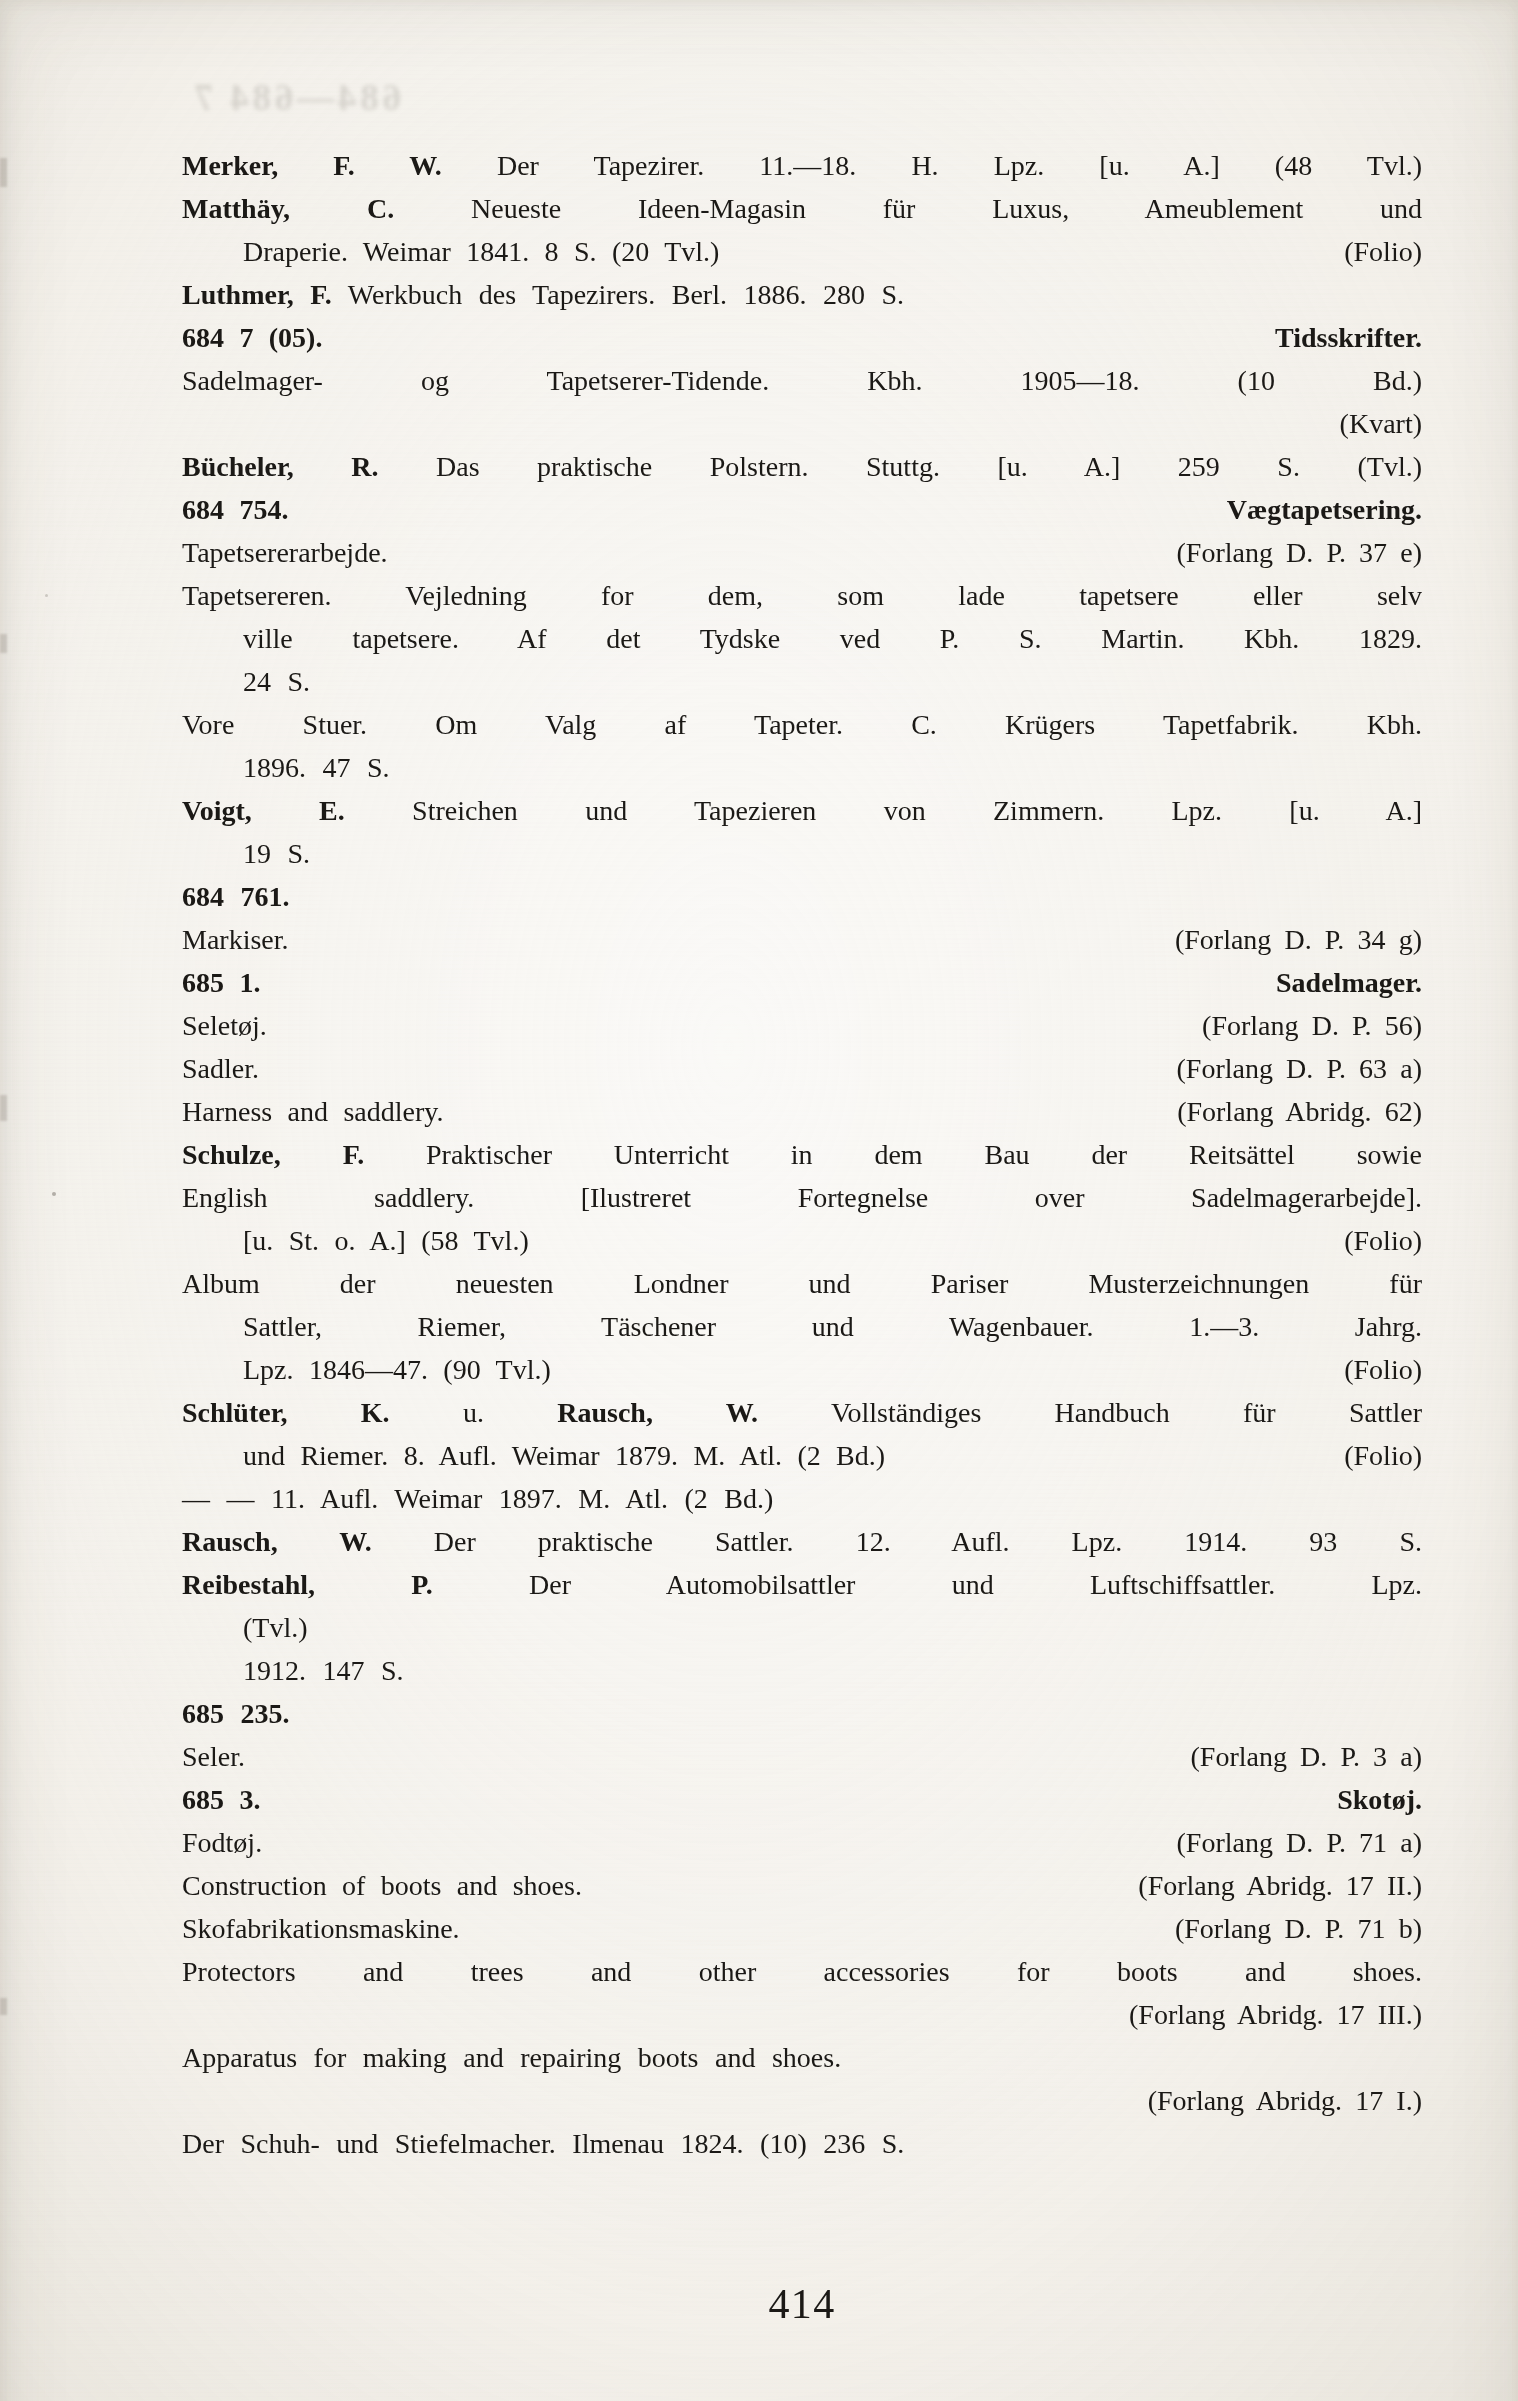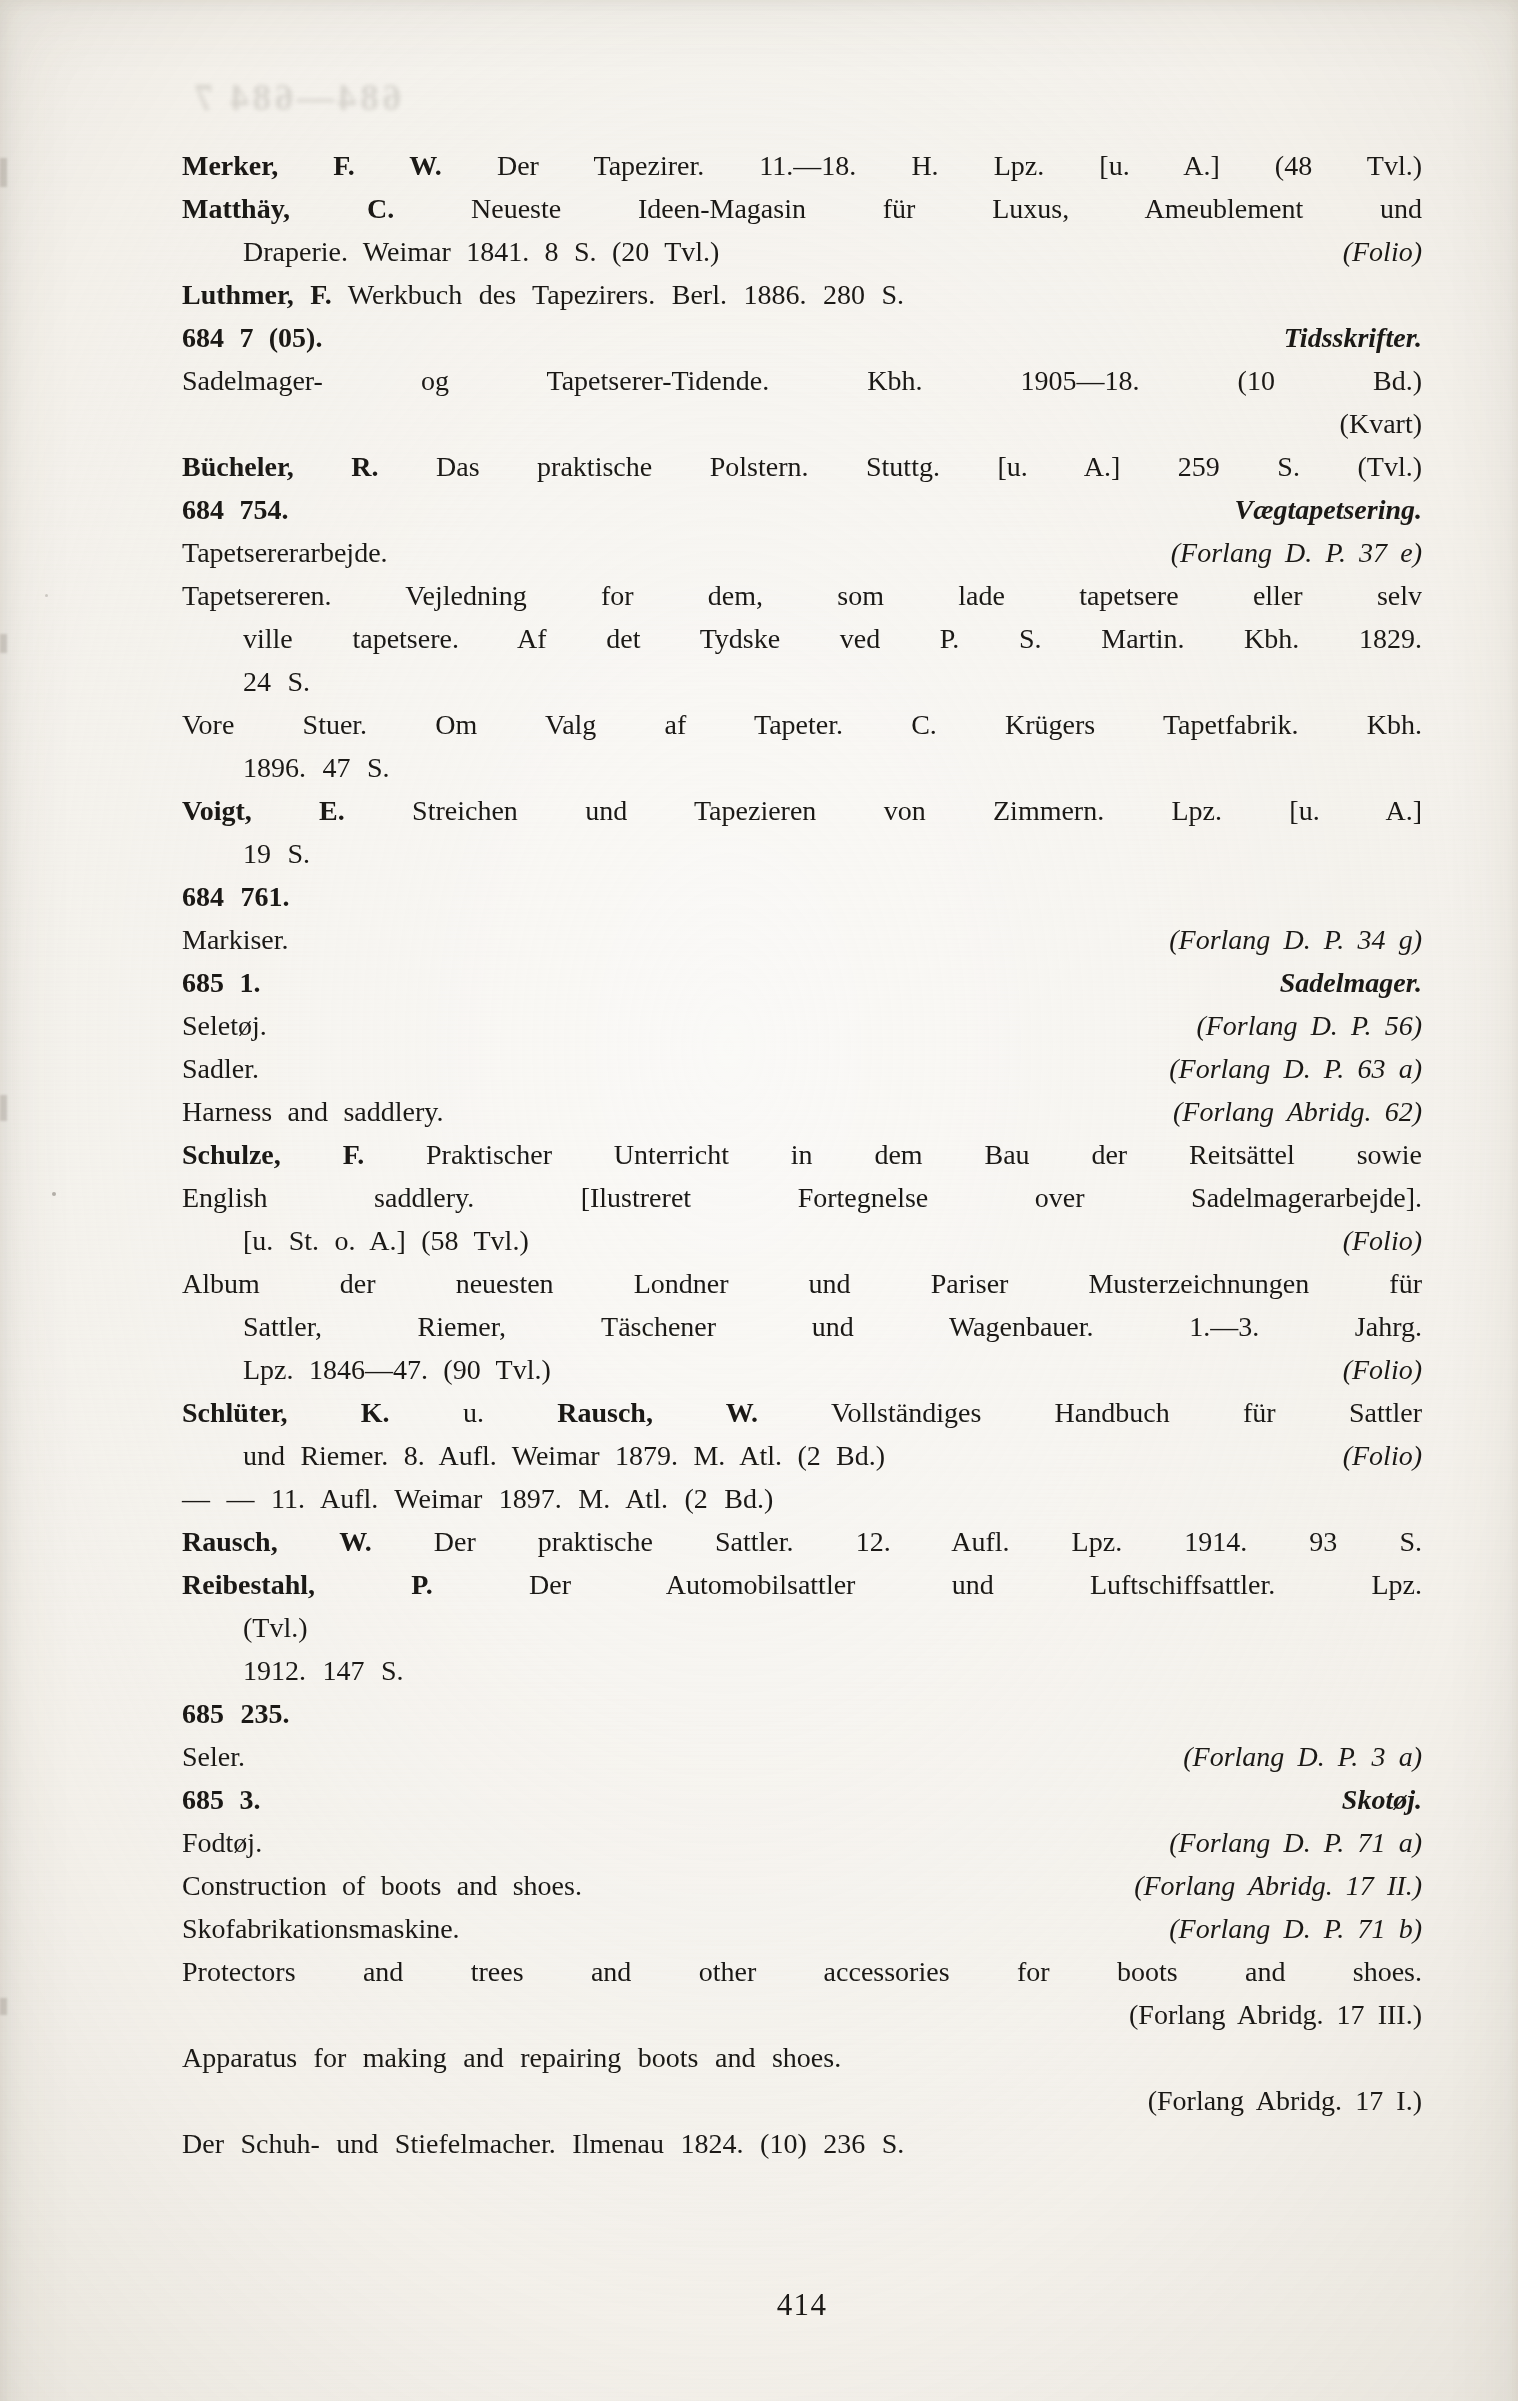--- a/index.html
+++ b/index.html
@@ -26,28 +26,28 @@
   }
   .textblock { position:absolute; left:182px; top:144px; width:1240px; }
   .line {
     height:43px; line-height:43px; font-size:28px;
     position:relative;
   }
   .line.full { text-align:justify; text-align-last:justify; word-spacing:0.10em; }
   .line.left { text-align:left; white-space:nowrap; word-spacing:0.34em; }
   .line.split { display:flex; justify-content:space-between; align-items:baseline; }
   .line.split .lpart { white-space:nowrap; word-spacing:0.30em; }
-  .line.split .rpart { white-space:nowrap; word-spacing:0.22em;font-style:italic; }
+  .line.split .rpart { white-space:nowrap; word-spacing:0.22em; }
   .line.rightonly { text-align:right; white-space:nowrap; word-spacing:0.22em; }
   .ind { padding-left:61px; }
   .b { font-weight:700; }
   .page-number-row {
     position:absolute; left:182px; top:2283px; width:1240px;
     height:43px; line-height:43px; text-align:center;
-    font-size:31px; letter-spacing:1.4px;
+    font-size:42px; letter-spacing:1.4px;
   }
   .speck { position:absolute; background:rgba(60,52,44,0.35); border-radius:50%; filter:blur(0.5px); }
   .speck.s1 { left:52px; top:1192px; width:4.3px; height:4.3px; }
   .speck.s2 { left:45px;  top:594px; width:3.4px; height:3.4px; opacity:.6; }
   .edge-tick { position:absolute; left:0; width:6.7px; background:rgba(70,60,50,0.18); filter:blur(1px); }
   .t1 { top:158px; height:29px; }
   .t2 { top:634px; height:19px; }
   .t3 { top:1095px; height:26.4px; }
   .t4 { top:1998px; height:17px; }
 </style>

